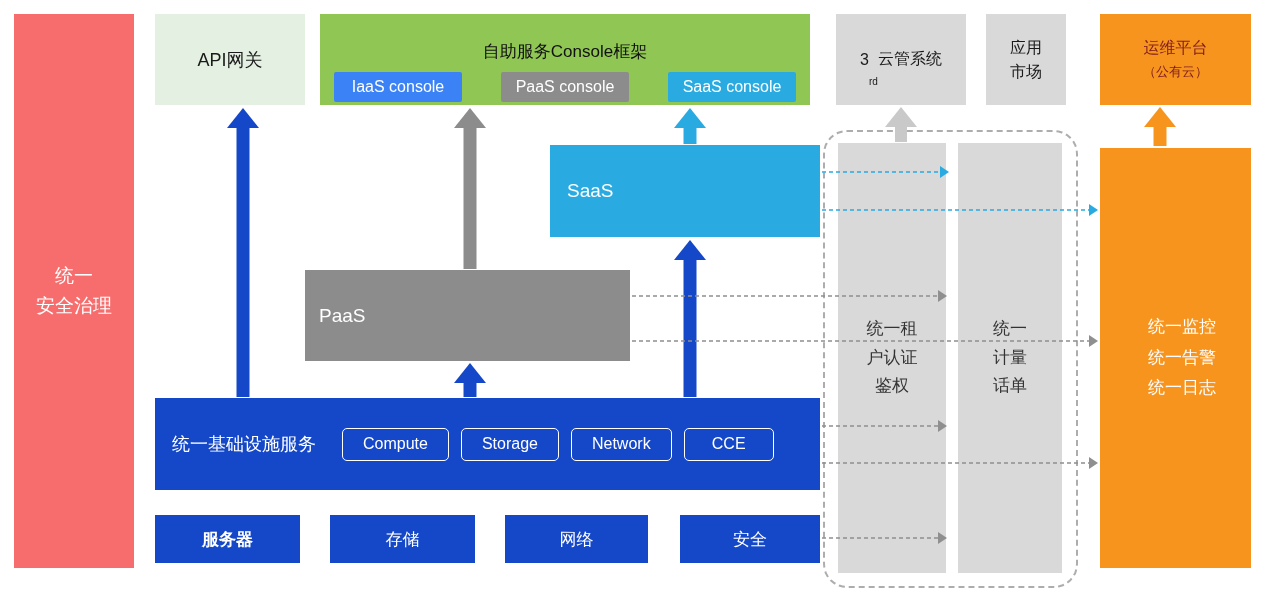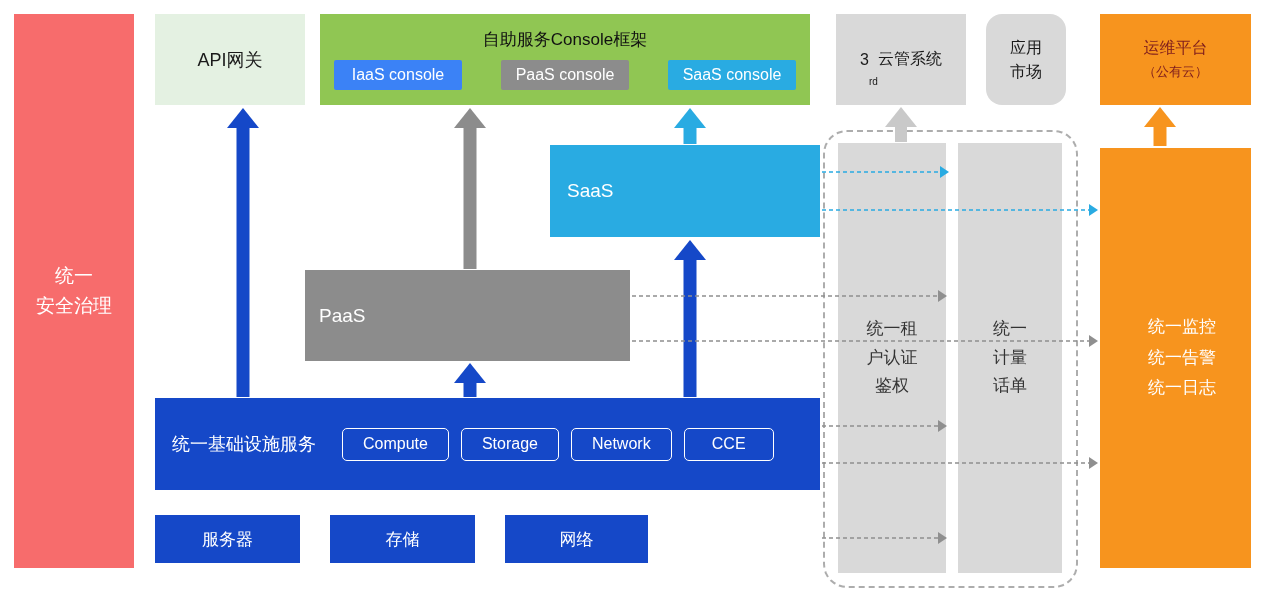--- a/index.html
+++ b/index.html
@@ -9,29 +9,29 @@
   .abs { position:absolute; }
   .flexc { display:flex; align-items:center; justify-content:center; }
   .pre { white-space:pre-line; text-align:center; }
 
   
   .red-bar { left:14px; top:14px; width:120px; height:554px; background:#F76C6C; color:#fff; font-size:19px; line-height:1.6; }
 
   
   .api-box { left:155px; top:14px; width:150px; height:91px; background:#E4F1E2; color:#1a1a1a; font-size:18px; }
   .console-box { left:320px; top:14px; width:490px; height:91px; background:#90C653; }
-  .console-title { text-align:center; color:#111; font-size:17px; padding-top:14px; }
+  .console-title { text-align:center; color:#111; font-size:17px; padding-top:26px; }
   .console-btns { display:flex; justify-content:space-between; padding:0 14px; margin-top:9px; }
   .console-btn { width:128px; height:30px; color:#fff; font-size:16px; display:flex; align-items:center; justify-content:center; border-radius:2px; }
   .btn-iaas { background:#3b82f6; }
   .btn-paas { background:#8C8C8C; }
   .btn-saas { background:#29ABE2; }
   .third-box { left:836px; top:14px; width:130px; height:91px; background:#D9D9D9; color:#1a1a1a; font-size:16px; }
   .third-box sup { font-size:10px;margin-top:44px; }
-  .market-box { left:986px; top:14px; width:80px; height:91px; background:#D9D9D9; color:#1a1a1a; font-size:16px; line-height:1.5;border-radius:16px; }
+  .market-box { left:986px; top:14px; width:80px; height:91px; background:#D9D9D9; color:#1a1a1a; font-size:16px; line-height:1.5; }
   .ops-box { left:1100px; top:14px; width:151px; height:91px; background:#F7941E; color:#7f1d1d; flex-direction:column; }
   .ops-line1 { font-size:16px; }
   .ops-line2 { font-size:13px; margin-top:4px; }
 
   
   .saas-box { left:550px; top:145px; width:270px; height:92px; background:#29ABE2; display:flex; align-items:center; }
   .saas-label { color:#fff; font-size:19px; margin-left:17px; }
   .saas-chips { display:grid; grid-template-columns:auto auto; gap:10px 13px; margin-left:24px; }
   .chip { border:1.5px solid #fff; border-radius:4px; color:#fff; display:flex; align-items:center; justify-content:center; background:transparent; }
   .saas-chips .chip { height:26px; font-size:14px; padding:0 13px; min-width:62px; }
@@ -40,21 +40,21 @@
   .paas-label { color:#fff; font-size:19px; margin-left:14px; }
   .paas-chips { display:grid; grid-template-columns:auto auto auto; gap:9px 13px; margin-left:16px; }
   .paas-chips .chip { height:25px; font-size:13px; padding:0 10px; min-width:58px; }
 
   .iaas-box { left:155px; top:398px; width:665px; height:92px; background:#1548C8; display:flex; align-items:center; }
   .iaas-label { color:#fff; font-size:18px; margin-left:17px; }
   .iaas-chips { display:flex; gap:12px; margin-left:26px; }
   .iaas-chips .chip { height:33px; font-size:16px; padding:0 20px; min-width:90px; border-radius:5px; }
 
   .bottom-box { top:515px; height:48px; background:#1548C8; color:#fff; font-size:17px; }
-  .b0 { left:155px; width:145px; }
+  .b0 { left:155px; width:145px;font-weight:bold; }
   .b1 { left:330px; width:145px; }
   .b2 { left:505px; width:143px; }
   .b3 { left:680px; width:140px; }
 
   
   .dashed-box { left:823px; top:130px; width:255px; height:458px; border:2px dashed #ADADAD; border-radius:24px; }
   .auth-bar { left:838px; top:143px; width:108px; height:430px; background:#D9D9D9; color:#333; font-size:17px; line-height:1.7; }
   .billing-bar { left:958px; top:143px; width:104px; height:430px; background:#D9D9D9; color:#333; font-size:17px; line-height:1.7; }
   .monitor-bar { left:1100px; top:148px; width:151px; height:420px; background:#F7941E; color:#fff; font-size:17px; line-height:1.8;padding-left:13px; }
 
@@ -107,20 +107,21 @@
       <div class="chip">Compute</div>
       <div class="chip">Storage</div>
       <div class="chip">Network</div>
       <div class="chip">CCE</div>
     </div>
   </div>
 
   <div class="abs bottom-box b0 flexc">服务器</div>
   <div class="abs bottom-box b1 flexc">存储</div>
   <div class="abs bottom-box b2 flexc">网络</div>
+  <div class="abs bottom-box b3 flexc">安全</div>
 
   <div class="abs dashed-box"></div>
   <div class="abs auth-bar flexc pre">统一租
 户认证
 鉴权</div>
   <div class="abs billing-bar flexc pre">统一
 计量
 话单</div>
   <div class="abs monitor-bar flexc pre">统一监控
 统一告警

